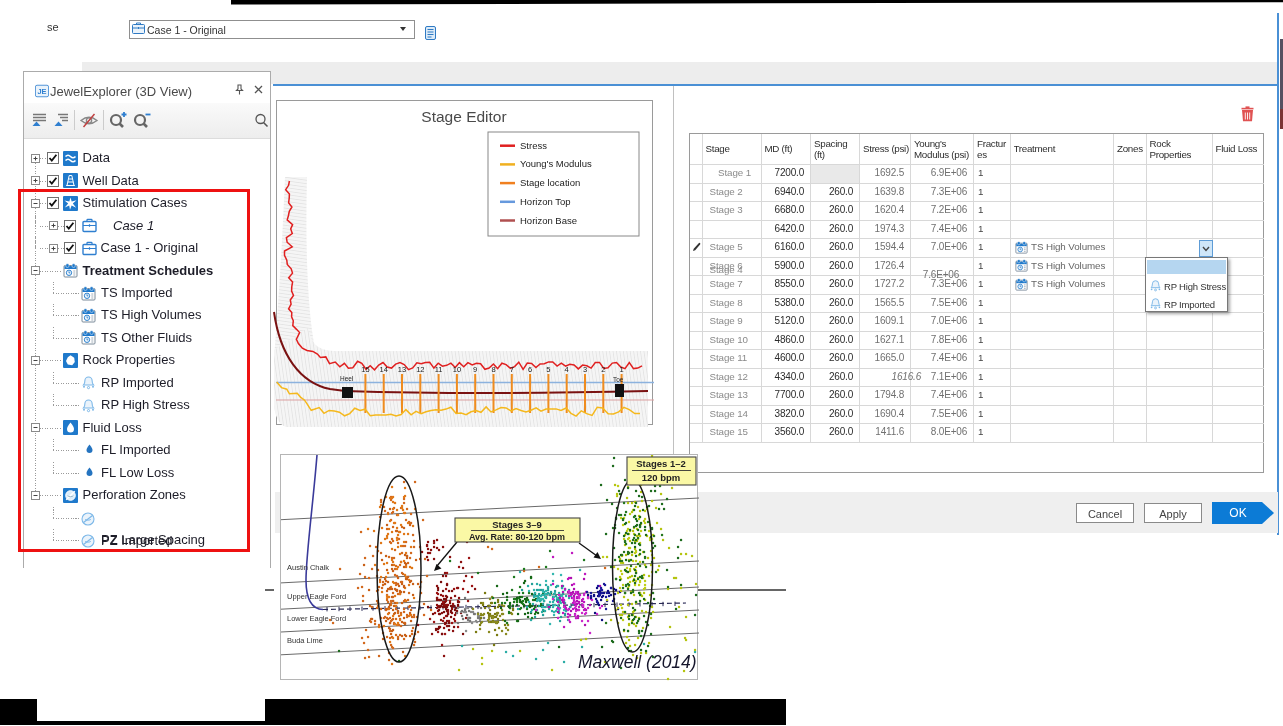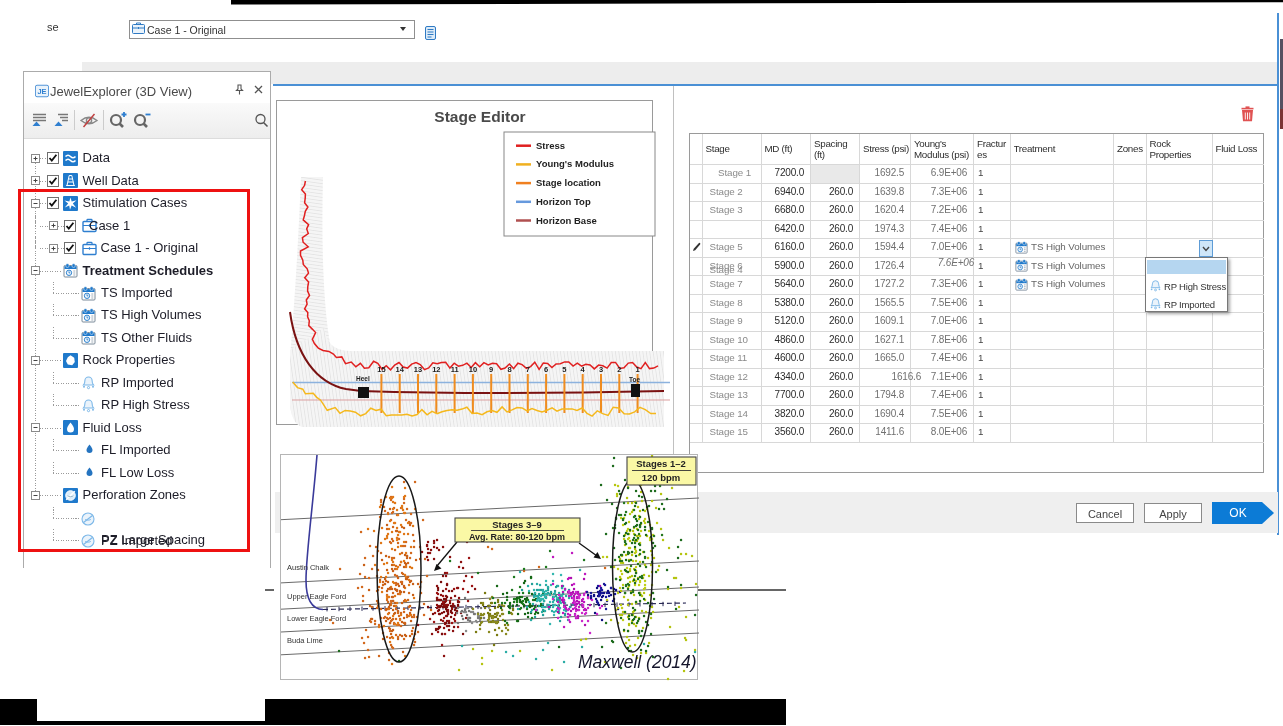--- a/index.html
+++ b/index.html
@@ -144,36 +144,36 @@
         <circle cx="6" cy="9.8" r="2.7" fill="#eaf3fb" stroke="#1f79cb" stroke-width="0.9"></circle>
         <path d="M6 8.3 v1.6 h1.3" stroke="#1f79cb" stroke-width="0.8" fill="none"></path>
         <path d="M10.3 8 h2 M10.3 10 h2 M10.3 12 h2" stroke="#8a99a8" stroke-width="0.8"></path>
       </svg>
     </div>
     <div class="abs tcell" style="left:341.0px;top:107.2px;color:#666;">TS High Volumes</div>
     <div class="abs tcell" style="left:19.5px;top:125.8px;color:#8a8a8a;">Stage 6</div>
     <div class="abs tnum" style="left:70.5px;top:125.8px;width:43.5px;">5900.0</div>
     <div class="abs tnum" style="left:120px;top:125.8px;width:43px;">260.0</div>
     <div class="abs tnum2" style="left:169px;top:125.8px;width:45px;">1726.4</div>
-    <div class="abs tnum2" style="left:220px;top:123px;width:64px;font-style:italic;">7.6E+06</div>
+    <div class="abs tnum2" style="left:220px;top:135px;width:49px;">7.6E+06</div>
     <div class="abs tcell" style="left:288px;top:125.8px;color:#444;">1</div>
     <div class="abs" style="left:324.5px;top:125.2px;">
       <svg width="13" height="13" viewBox="0 0 15 15">
         <rect x="1" y="2.5" width="13" height="11.5" rx="1" fill="#fff" stroke="#7a8a99"></rect>
         <path d="M1.5 3 h12 v3 h-12 Z" fill="#1f79cb"></path>
         <rect x="2.8" y="0.8" width="3.2" height="3.6" rx="1.3" fill="#1f79cb" stroke="#fff" stroke-width="0.5"></rect>
         <rect x="9" y="0.8" width="3.2" height="3.6" rx="1.3" fill="#1f79cb" stroke="#fff" stroke-width="0.5"></rect>
         <circle cx="6" cy="9.8" r="2.7" fill="#eaf3fb" stroke="#1f79cb" stroke-width="0.9"></circle>
         <path d="M6 8.3 v1.6 h1.3" stroke="#1f79cb" stroke-width="0.8" fill="none"></path>
         <path d="M10.3 8 h2 M10.3 10 h2 M10.3 12 h2" stroke="#8a99a8" stroke-width="0.8"></path>
       </svg>
     </div>
     <div class="abs tcell" style="left:341.0px;top:125.8px;color:#666;">TS High Volumes</div>
     <div class="abs tcell" style="left:19.5px;top:144.2px;color:#8a8a8a;">Stage 7</div>
-    <div class="abs tnum" style="left:70.5px;top:144.2px;width:43.5px;">5640.0</div>
+    <div class="abs tnum" style="left:70.5px;top:144.2px;width:43.5px;">8550.0</div>
     <div class="abs tnum" style="left:120px;top:144.2px;width:43px;">260.0</div>
     <div class="abs tnum2" style="left:169px;top:144.2px;width:45px;">1727.2</div>
     <div class="abs tnum2" style="left:220px;top:144.2px;width:57px;">7.3E+06</div>
     <div class="abs tcell" style="left:288px;top:144.2px;color:#444;">1</div>
     <div class="abs" style="left:324.5px;top:143.8px;">
       <svg width="13" height="13" viewBox="0 0 15 15">
         <rect x="1" y="2.5" width="13" height="11.5" rx="1" fill="#fff" stroke="#7a8a99"></rect>
         <path d="M1.5 3 h12 v3 h-12 Z" fill="#1f79cb"></path>
         <rect x="2.8" y="0.8" width="3.2" height="3.6" rx="1.3" fill="#1f79cb" stroke="#fff" stroke-width="0.5"></rect>
         <rect x="9" y="0.8" width="3.2" height="3.6" rx="1.3" fill="#1f79cb" stroke="#fff" stroke-width="0.5"></rect>
@@ -203,21 +203,21 @@
     <div class="abs tcell" style="left:288px;top:199.8px;color:#444;">1</div>
     <div class="abs tcell" style="left:19.5px;top:218.2px;color:#8a8a8a;">Stage 11</div>
     <div class="abs tnum" style="left:70.5px;top:218.2px;width:43.5px;">4600.0</div>
     <div class="abs tnum" style="left:120px;top:218.2px;width:43px;">260.0</div>
     <div class="abs tnum2" style="left:169px;top:218.2px;width:45px;">1665.0</div>
     <div class="abs tnum2" style="left:220px;top:218.2px;width:57px;">7.4E+06</div>
     <div class="abs tcell" style="left:288px;top:218.2px;color:#444;">1</div>
     <div class="abs tcell" style="left:19.5px;top:236.8px;color:#8a8a8a;">Stage 12</div>
     <div class="abs tnum" style="left:70.5px;top:236.8px;width:43.5px;">4340.0</div>
     <div class="abs tnum" style="left:120px;top:236.8px;width:43px;">260.0</div>
-    <div class="abs tnum2" style="left:169px;top:236.8px;width:62px;">1616.6</div>
+    <div class="abs tnum2" style="left:169px;top:236.8px;width:62px;font-style:italic;">1616.6</div>
     <div class="abs tnum2" style="left:220px;top:236.8px;width:57px;">7.1E+06</div>
     <div class="abs tcell" style="left:288px;top:236.8px;color:#444;">1</div>
     <div class="abs tcell" style="left:19.5px;top:255.2px;color:#8a8a8a;">Stage 13</div>
     <div class="abs tnum" style="left:70.5px;top:255.2px;width:43.5px;">7700.0</div>
     <div class="abs tnum" style="left:120px;top:255.2px;width:43px;">260.0</div>
     <div class="abs tnum2" style="left:169px;top:255.2px;width:45px;">1794.8</div>
     <div class="abs tnum2" style="left:220px;top:255.2px;width:57px;">7.4E+06</div>
     <div class="abs tcell" style="left:288px;top:255.2px;color:#444;">1</div>
     <div class="abs tcell" style="left:19.5px;top:273.8px;color:#8a8a8a;">Stage 14</div>
     <div class="abs tnum" style="left:70.5px;top:273.8px;width:43.5px;">3820.0</div>
@@ -237,21 +237,21 @@
       </svg>
     </div>
     <div class="abs" style="left:508.5px;top:105.5px;width:12px;height:15px;background:#cfe6f8;border:1px solid #5e9cd6;">
       <svg width="12" height="15" viewBox="0 0 12 15">
         <path d="M3 6 L6 9.4 L9 6" fill="none" stroke="#444" stroke-width="1.4"></path>
       </svg>
     </div>
 </div>
 
 <div class="abs" style="left:276px;top:100px;width:377px;height:325px;border:1px solid #9a9a9a;background:#fff;box-sizing:border-box;"></div>
-<div class="abs" style="left:292px;top:100px;width:391px;height:325px;font-weight:bold;">
+<div class="abs" style="left:276px;top:100px;width:391px;height:325px;">
     <svg width="391" height="325" viewBox="0 0 391 325" style="position:absolute;left:0;top:0;overflow:visible;">
 <defs>
 <pattern id="hatchv" width="3.4" height="3.4" patternUnits="userSpaceOnUse" patternTransform="rotate(8)">
           <rect width="3.4" height="3.4" fill="#f5f5f5"></rect>
           <line x1="0" y1="0" x2="3.4" y2="0" stroke="#d8d8d8" stroke-width="1"></line>
         </pattern>
 <pattern id="hatchh" width="3.4" height="3.4" patternUnits="userSpaceOnUse" patternTransform="rotate(82)">
           <rect width="3.4" height="3.4" fill="#f5f5f5"></rect>
           <line x1="0" y1="0" x2="3.4" y2="0" stroke="#d8d8d8" stroke-width="1"></line>
         </pattern>
@@ -474,21 +474,21 @@
         <rect x="0.5" y="0.5" width="11" height="11" fill="#fff" stroke="#707070"></rect>
         <path d="M2.5 6 L4.8 8.6 L9.4 2.8" stroke="#111" stroke-width="1.8" fill="none"></path>
       </svg>
     </div>
     <div class="abs" style="left:57.5px;top:146.0px;">
       <svg width="15" height="15" viewBox="0 0 15 15">
         <rect x="1" y="3.5" width="13" height="10" rx="1" fill="#fff" stroke="#2f7fd0" stroke-width="1.4"></rect>
         <path d="M5 3.5 V2 a0.7 0.7 0 0 1 0.7 -0.7 h3.6 a0.7 0.7 0 0 1 0.7 0.7 V3.5 M1 7.5 h13 M7.5 6.2 v2.6" stroke="#2f7fd0" stroke-width="1.2" fill="none"></path>
       </svg>
     </div>
-    <div class="abs treetxt" style="left:65px;top:145.5px;">Case 1</div>
+    <div class="abs treetxt" style="left:89px;top:145.5px;font-style:italic;">Case 1</div>
     <div class="abs" style="left:11px;top:165px;width:1px;height:11px;background-image:repeating-linear-gradient(180deg,#9a9a9a 0 1px,transparent 1px 2.5px);"></div>
     <div class="abs" style="left:16px;top:176px;width:9px;height:1px;background-image:repeating-linear-gradient(90deg,#9a9a9a 0 1px,transparent 1px 2.5px);"></div>
     <div class="abs" style="left:25px;top:171.5px;width:9px;height:9px;">
       <svg width="9" height="9" viewBox="0 0 9 9">
         <rect x="0.5" y="0.5" width="8" height="8" fill="#fff" stroke="#8a8a8a"></rect>
         <path d="M4.5 2.5 v4 M2.5 4.5 h4" stroke="#444" stroke-width="1"></path>
       </svg>
     </div>
     <div class="abs" style="left:34px;top:176px;width:6px;height:1px;background-image:repeating-linear-gradient(90deg,#9a9a9a 0 1px,transparent 1px 2.5px);"></div>
     <div class="abs" style="left:40px;top:170px;width:12px;height:12px;">

